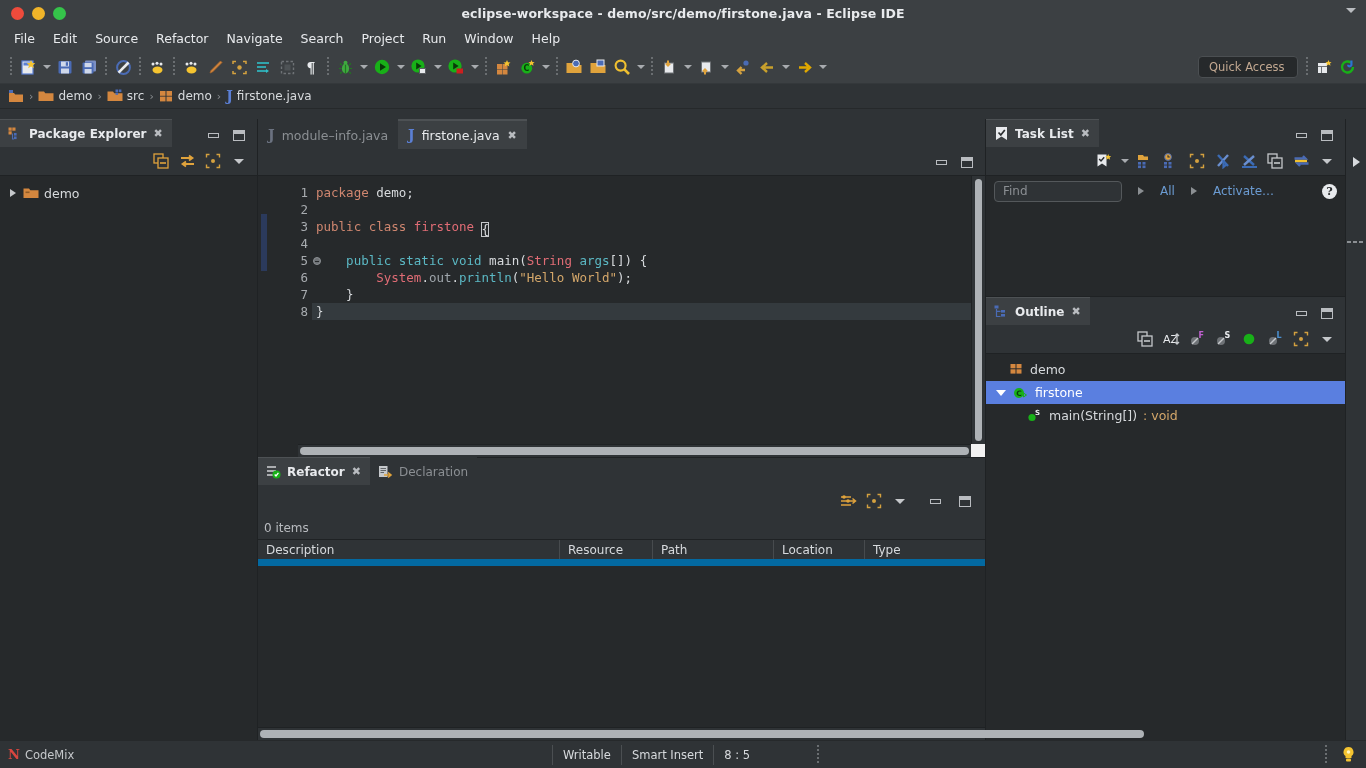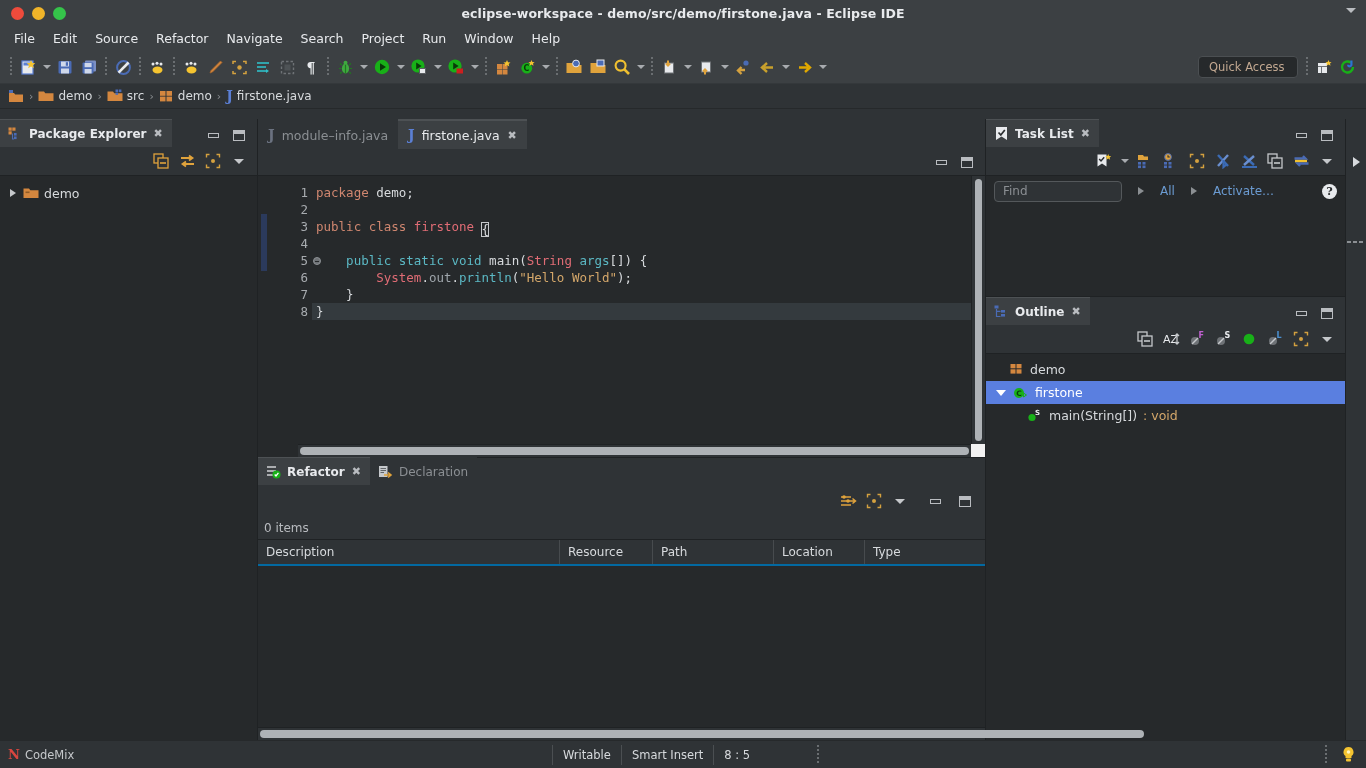--- a/index.html
+++ b/index.html
@@ -253,21 +253,21 @@
   .prob-body {
     flex: 1; background: #26292b; display: flex; flex-direction: column;
     min-height: 0;
   }
   .items-count {
     height: 22px; line-height: 22px; padding-left: 6px;
     font-size: 12px; color: #b9bcc0; background: #2f3336;
   }
   .prob-header {
     height: 27px; display: flex; background: #2f3336;
-    border-top: 1px solid #1f2224; border-bottom: 2px solid #0369a1; justify-content: space-between;
+    border-top: 1px solid #1f2224; border-bottom: 7px solid #0369a1; justify-content: space-between;
   }
   .ph-cell {
     font-size: 12px; color: #d7dadd; display: flex; align-items: center;
     padding-left: 8px; border-right: 1px solid #474b4e;
   }
   .prob-empty { flex: 1; background: #26292b; }
   .prob-hscroll {
     height: 13px; background: #2f3336; position: relative;
     border-top: 1px solid #1f2224;
   }

